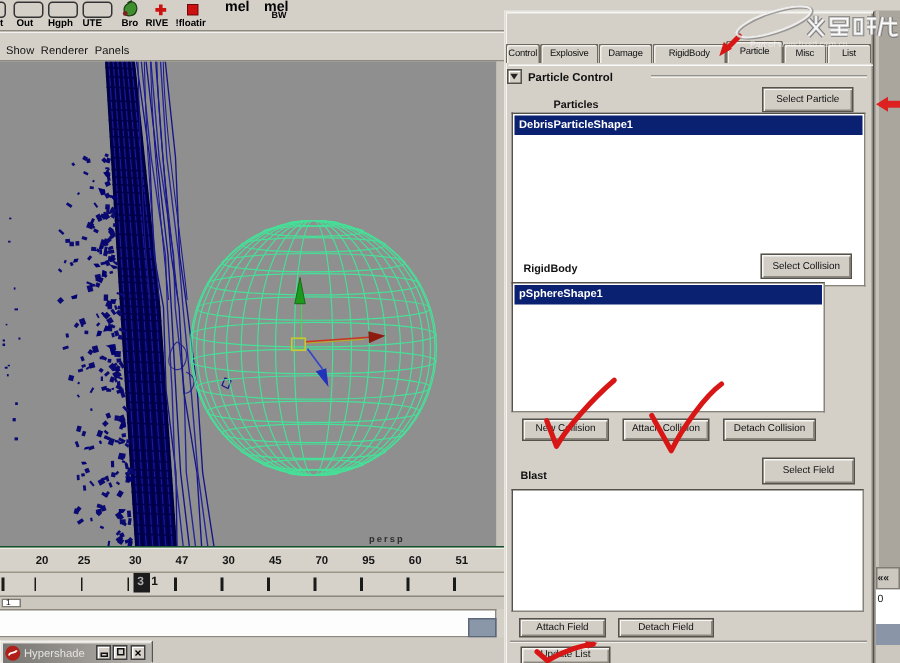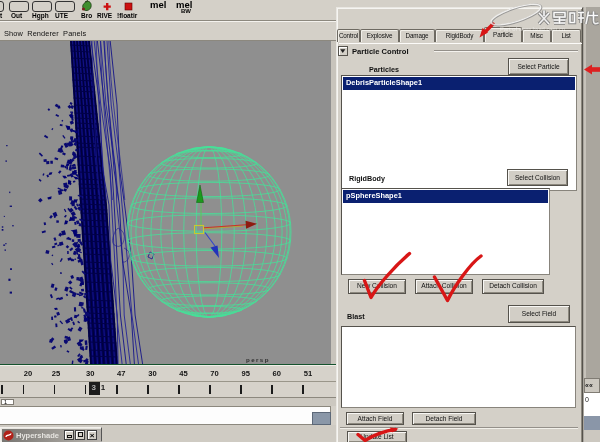--- a/index.html
+++ b/index.html
@@ -447,21 +447,21 @@
 <div class="abs" style="left:0;top:406px;width:331px;height:19px;background:#fdfdfd;border:1px solid #8c887e;border-left:none"></div>
 <div class="abs" style="left:312px;top:411.5px;width:19px;height:13px;background:#8a97a8;border:1px solid #5c6878"></div>
 <div class="abs" style="left:0;top:425px;width:336px;height:17px;background:#cfcbc3"></div>
 
 <div class="abs" style="left:0;top:426.5px;width:102px;height:15.5px;background:#d4d0c8;border:1px solid #f2f0ec;border-right-color:#555;box-shadow:inset 1px 1px 0 #e8e6e0">
   <div class="abs" style="left:1px;top:1px;width:99px;height:13px;background:linear-gradient(90deg,#787672,#b8b4ae)"></div>
   <svg class="abs" style="left:2px;top:2px" width="11" height="11" viewBox="0 0 11 11">
       <circle cx="5.5" cy="5.5" r="5" fill="#b02018"></circle>
       <path d="M3,7 C3,4 8,6 8,3.5" stroke="#fff" stroke-width="1.2" fill="none"></path>
     </svg>
-  <div class="abs" style="left:15px;top:3px;font-size:7.5px;font-weight:bold;color:#e6e4e0">Hypershade</div>
+  <div class="abs" style="left:15px;top:3px;font-size:7.5px;font-weight:normal;color:#e6e4e0">Hypershade</div>
   <div class="wbt" style="left:63px;top:2px">
       <div class="abs" style="left:1.5px;top:4.5px;width:5px;height:3px;border:1px solid #111"></div>
     </div>
   <div class="wbt" style="left:74px;top:2px">
       <div class="abs" style="left:1.5px;top:1.5px;width:5.5px;height:5px;border:1px solid #111;border-top-width:1.8px"></div>
     </div>
   <div class="wbt" style="left:86px;top:2px;font-size:8px;line-height:9px;text-align:center;font-weight:bold">×</div>
 </div>
 
 <div class="abs" style="left:583px;top:7px;width:17px;height:435px;background:#aaa69e"></div>

